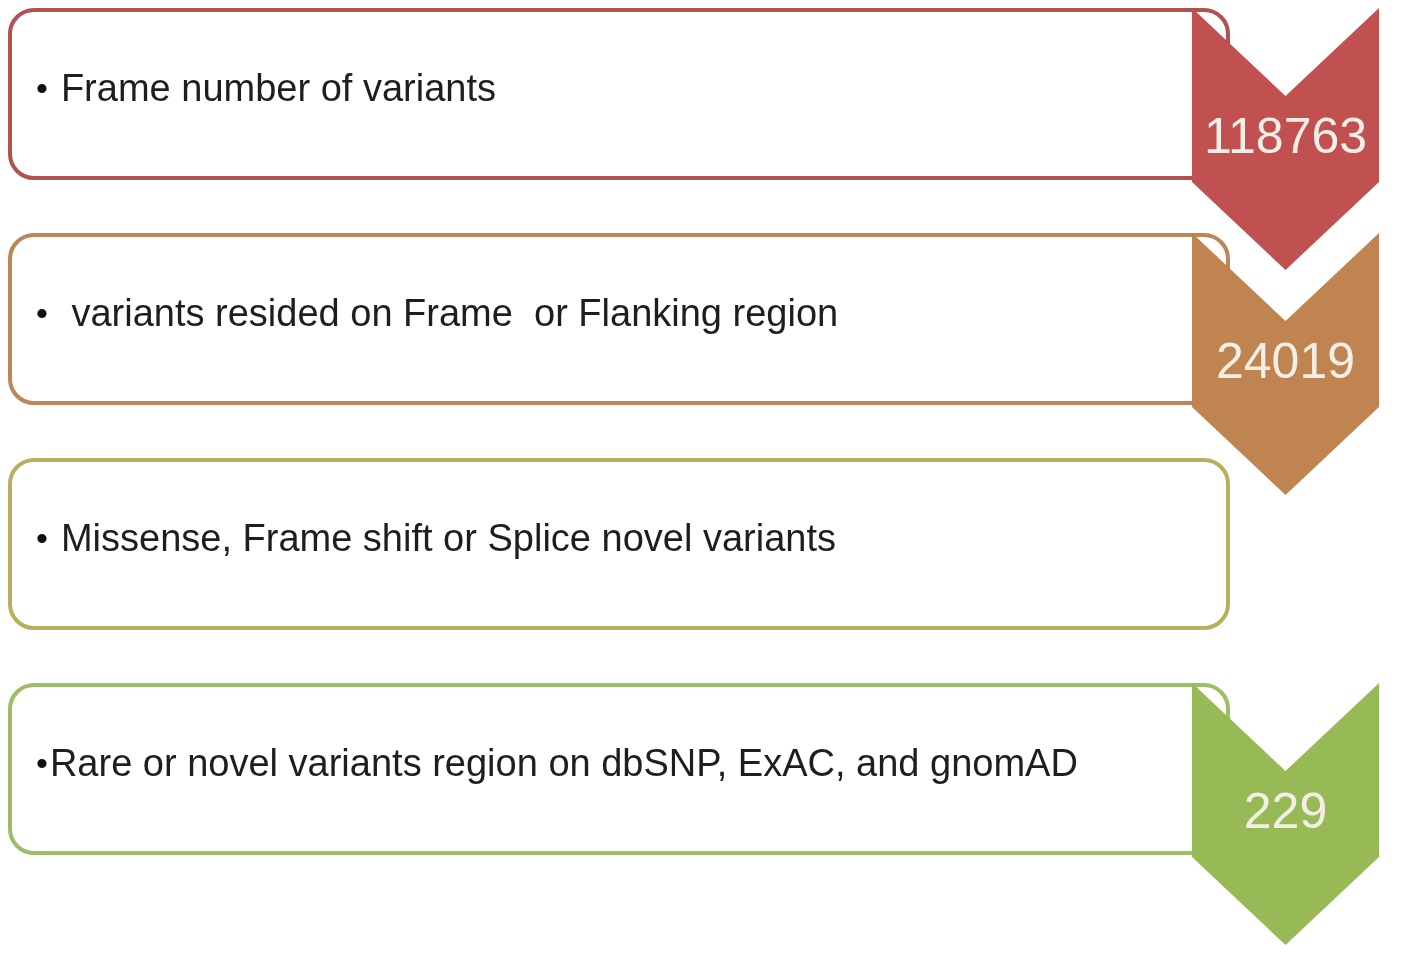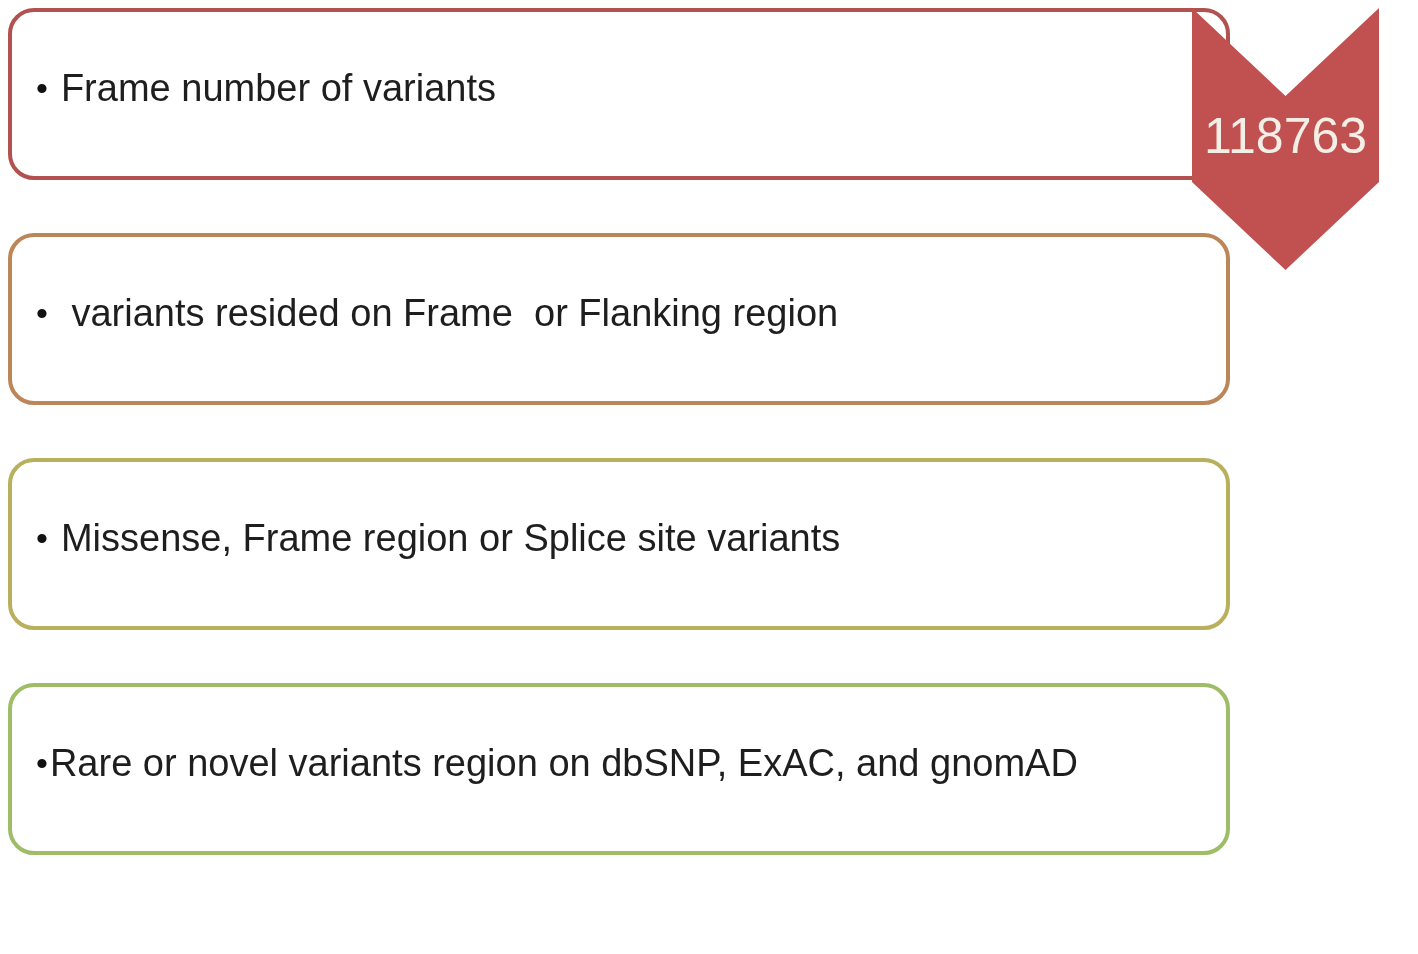--- a/index.html
+++ b/index.html
@@ -89,34 +89,46 @@
 
   <div class="step-box row-1">
     <svg width="1222" height="172">
       <rect x="2" y="2" width="1218" height="168" rx="24" ry="24" fill="#ffffff" stroke-width="4" stroke="#bd8658"></rect>
     </svg>
     <div class="box-text">
       <span class="bullet">•</span>
       <span> variants resided on Frame  or Flanking region</span>
     </div>
   </div>
+  <div class="arrow row-1">
+    <svg width="187" height="262" viewBox="0 0 187 262">
+      <polygon points="0,0 93.5,88 187,0 187,174 93.5,262 0,174" fill="#c08450"></polygon>
+      <text class="arrow-number" x="93.5" y="145" text-anchor="middle">24019</text>
+    </svg>
+  </div>
 
   <div class="step-box row-2">
     <svg width="1222" height="172">
       <rect x="2" y="2" width="1218" height="168" rx="24" ry="24" fill="#ffffff" stroke-width="4" stroke="#b8b05e"></rect>
     </svg>
     <div class="box-text">
       <span class="bullet">•</span>
-      <span>Missense, Frame region or Splice site variants</span>
+      <span>Missense, Frame shift or Splice novel variants</span>
     </div>
   </div>
 
   <div class="step-box row-3">
     <svg width="1222" height="172">
       <rect x="2" y="2" width="1218" height="168" rx="24" ry="24" fill="#ffffff" stroke-width="4" stroke="#9ebd66"></rect>
     </svg>
     <div class="box-text">
       <span class="bullet tight">•</span>
       <span>Rare or novel variants region on dbSNP, ExAC, and gnomAD</span>
     </div>
   </div>
+  <div class="arrow row-3">
+    <svg width="187" height="262" viewBox="0 0 187 262">
+      <polygon points="0,0 93.5,88 187,0 187,174 93.5,262 0,174" fill="#98ba56"></polygon>
+      <text class="arrow-number" x="93.5" y="145" text-anchor="middle">229</text>
+    </svg>
+  </div>
 
 </div>
 
 </body></html>

